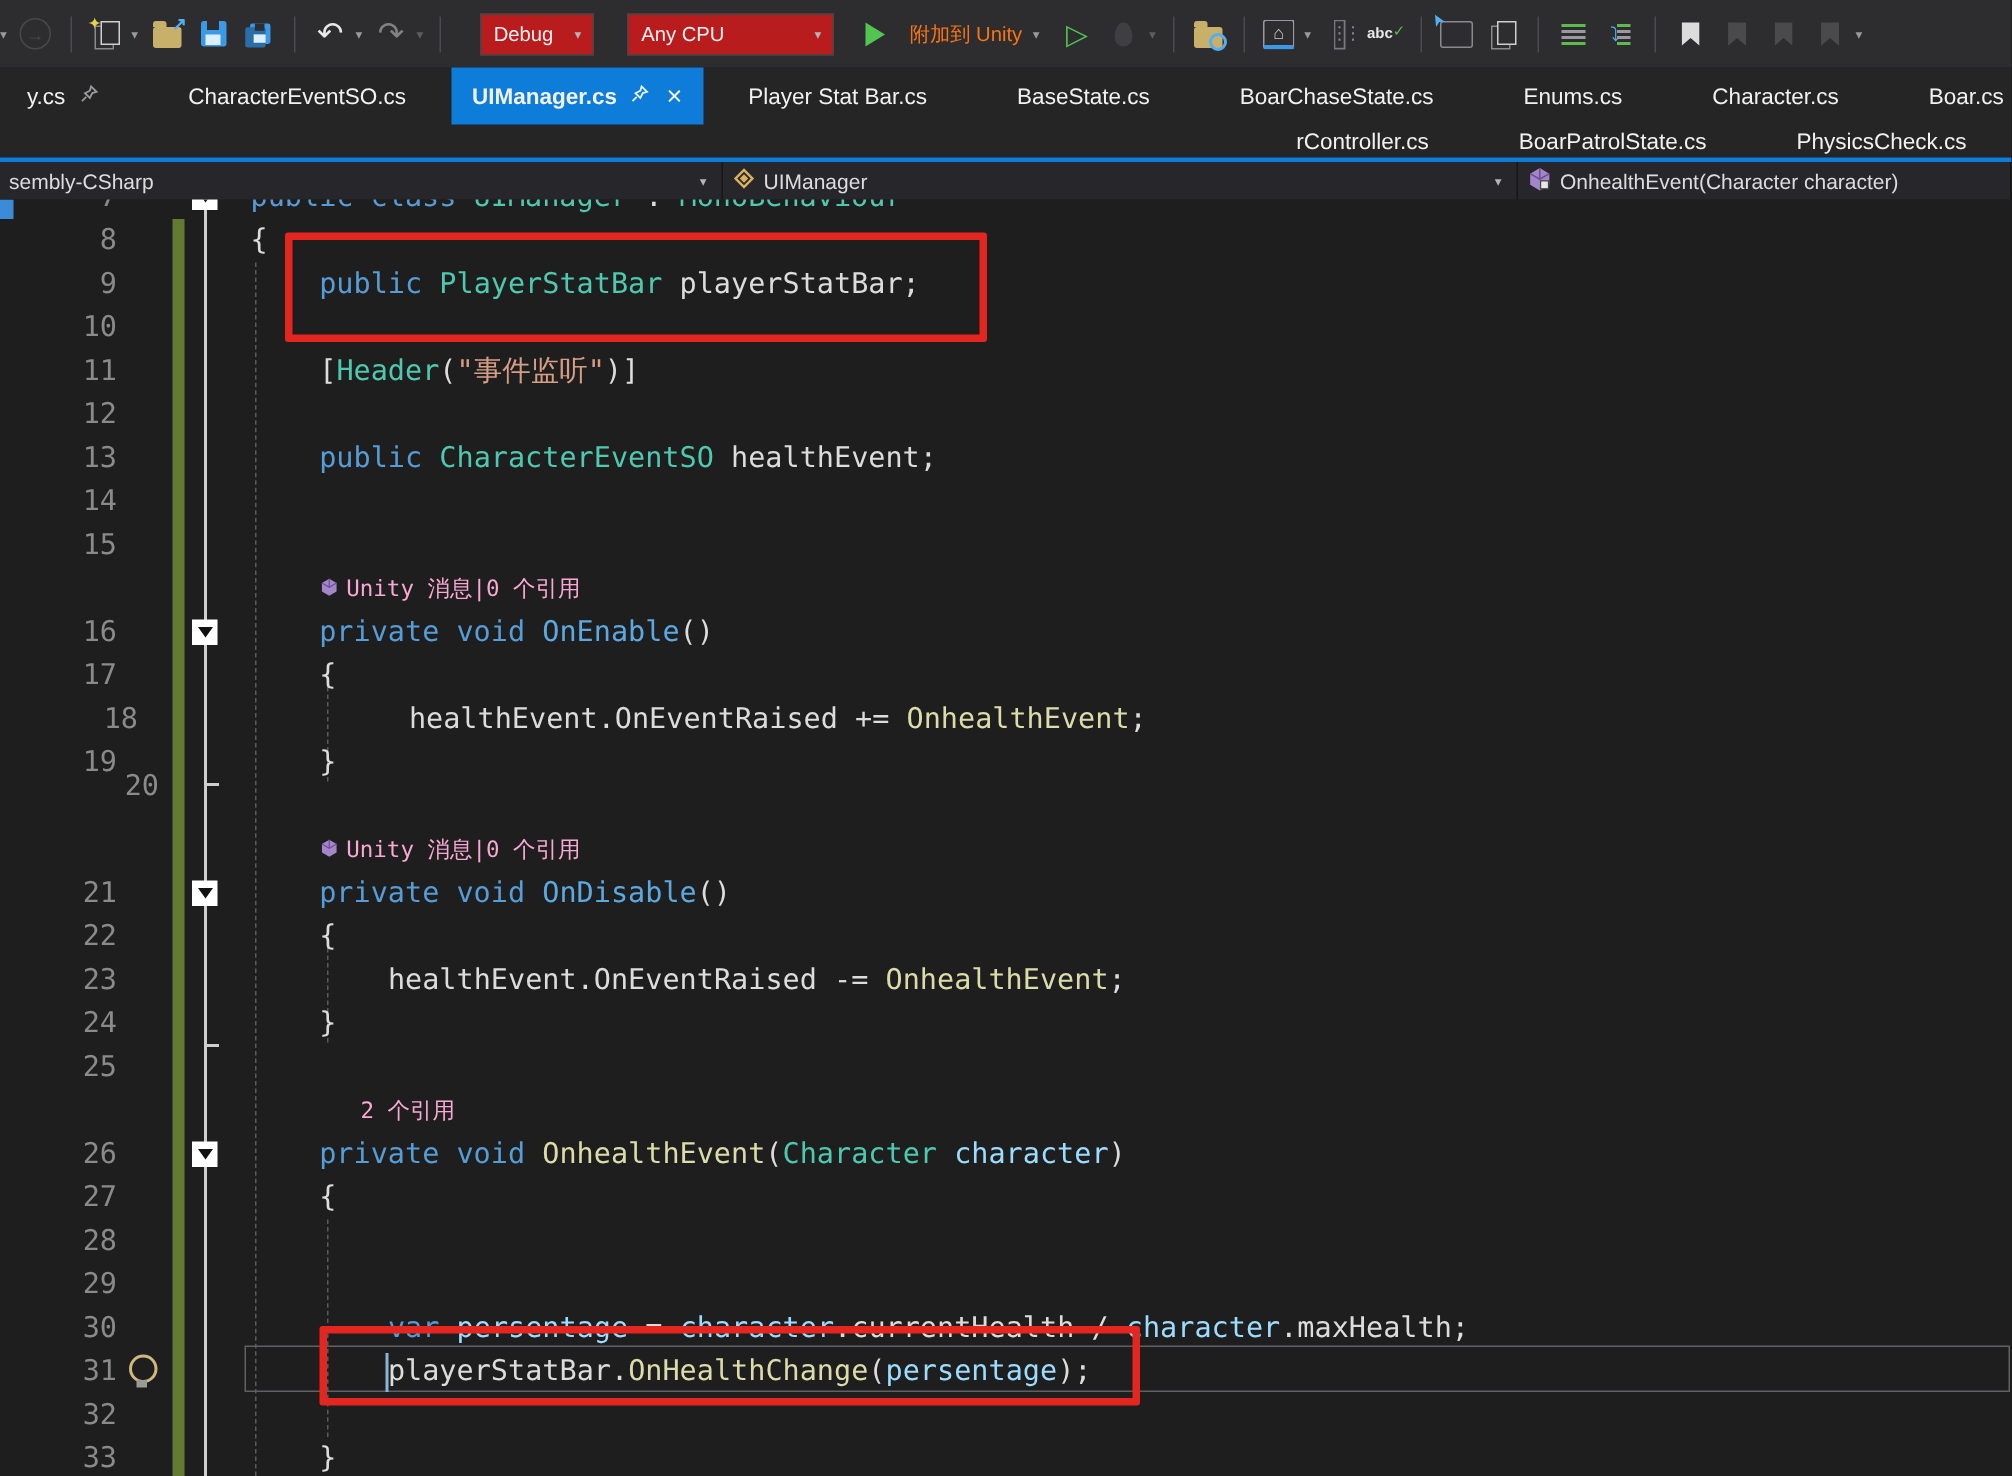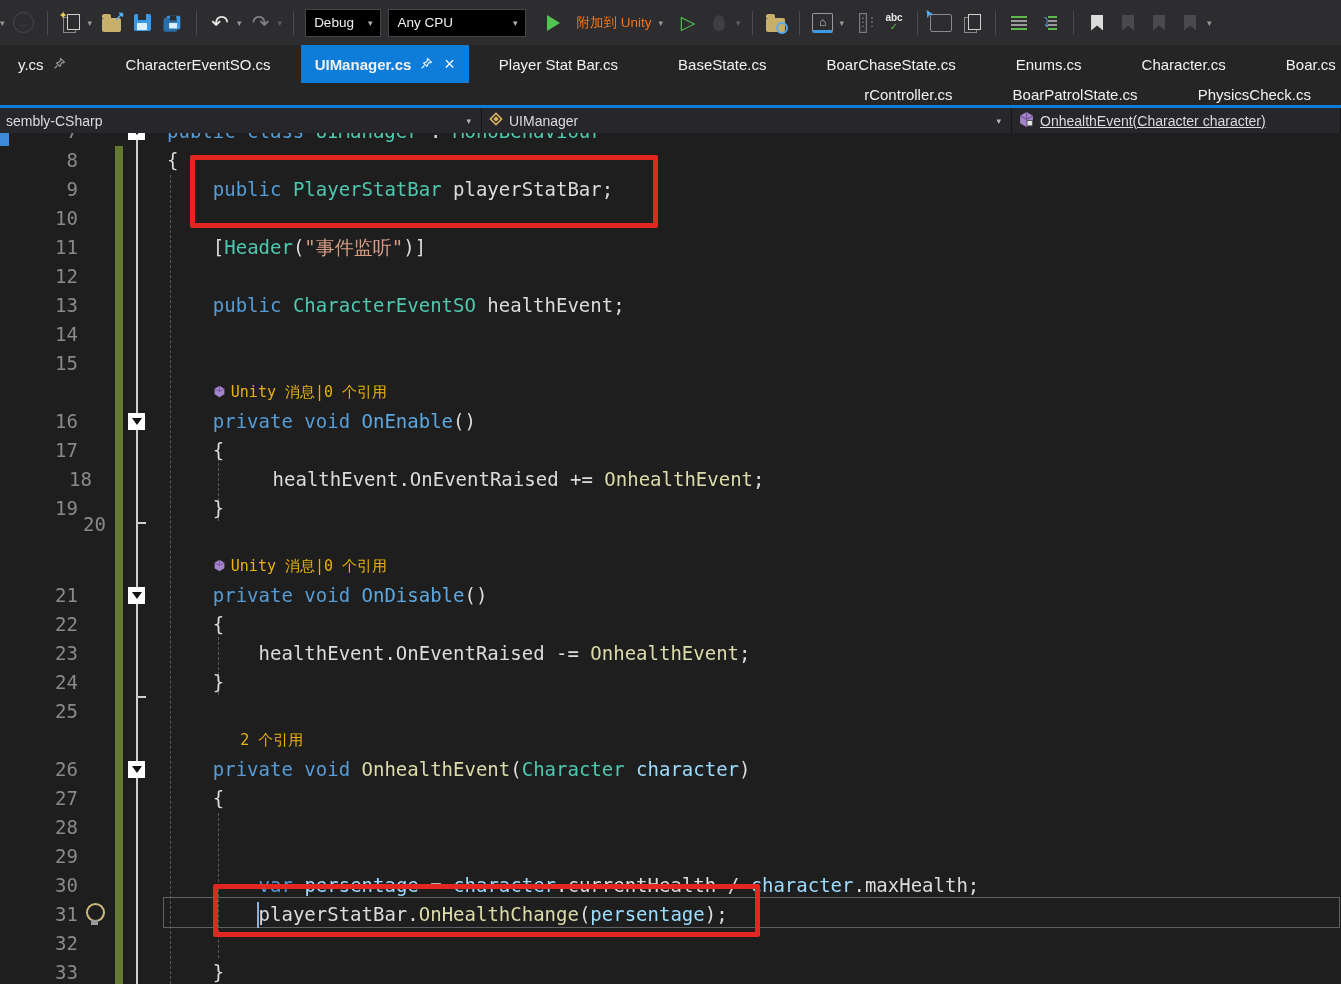--- a/index.html
+++ b/index.html
@@ -23,32 +23,32 @@
   .spark{position:absolute;left:-4px;top:-5px;color:#e6d34a;font-size:11px;z-index:2;}
   .folder{position:relative;width:19px;height:14px;background:#c8b06a;border-radius:2px;margin-top:4px;}
   .folder::before{content:"";position:absolute;left:0;top:-4px;width:9px;height:4px;background:#c8b06a;border-radius:2px 2px 0 0;}
   .folder .up{position:absolute;right:-4px;top:-9px;color:#55aef0;font-size:12px;font-weight:bold;}
   .floppy{position:relative;width:17px;height:17px;background:#3b9ae8;border-radius:2px;}
   .floppy::before{content:"";position:absolute;left:4px;top:0;width:8px;height:6px;background:#2d2d30;}
   .floppy::after{content:"";position:absolute;left:3px;bottom:1px;width:10px;height:7px;background:#ddeeff;}
   .floppy.small{transform:scale(.8);}
   .floppy .shadow{position:absolute;left:-4px;top:3px;width:17px;height:17px;background:#2a6ea8;border-radius:2px;z-index:-1;}
   .undo-g{font-size:21px;color:#e8e8e8;line-height:1;}
-  .combo{flex:none;height:26px;background:#000000;border:1px solid #46464a;color:#f1f1f1;
-    font-size:13.5px;display:flex;align-items:center;padding:0 8px;gap:14px;}
+  .combo{flex:none;height:26px;background:#b91c1c;border:1px solid #46464a;color:#f1f1f1;
+    font-size:13.5px;display:flex;align-items:center;padding:0 8px;gap:14px;margin-left:15px;}
   .combo .cbx{font-size:9px;color:#b5b5b5;}
   .play-tri{width:0;height:0;border-left:13px solid #52c452;border-top:8px solid transparent;border-bottom:8px solid transparent;}
   .play-outline{color:#52c452;font-size:19px;}
   .flame{width:12px;height:16px;background:#57575b;border-radius:50% 50% 50% 50%/60% 60% 40% 40%;}
   .magnify{position:absolute;right:-3px;bottom:-2px;width:8px;height:8px;border:2px solid #55aef0;border-radius:50%;background:transparent;}
   .homebox{width:19px;height:16px;border:1.5px solid #9a9a9e;border-radius:2px;display:flex;align-items:center;justify-content:center;color:#c8c8c8;font-size:12px;border-bottom:3px solid #3b9ae8;}
   .dots{width:8px;height:20px;box-shadow:0 0 0 1.2px #7a7a7e inset;border:none;background:
     none;position:relative;}
   .dots::before{content:"⋮⋮";letter-spacing:-3px;font-size:12px;color:#8a8a8e;position:absolute;left:-2px;top:2px;}
-  .abc{display:flex;flex-direction:column;align-items:center;line-height:1;}
+  .abc{display:flex;flex-direction:row;align-items:center;line-height:1;}
   .abc .t{font-size:10px;font-weight:bold;color:#e8e8e8;}
   .abc .c{font-size:10px;color:#5dbb4e;margin-top:-1px;}
   .fmtlines{width:16px;height:14px;background:
     linear-gradient(#5dbb4e 0 2px,transparent 2px 4px,#9a9a9e 4px 6px,transparent 6px 8px,#9a9a9e 8px 10px,transparent 10px 12px,#5dbb4e 12px 14px);}
   .bflag{width:12px;height:16px;background:#dcdcdc;clip-path:polygon(0 0,100% 0,100% 100%,50% 68%,0 100%);}
   .bflag.gray{background:#6e6e72;}
   .kbdcur{position:relative;width:20px;height:16px;border:1.5px solid #8a8a8e;border-radius:2px;}
   .kbdcur::before{content:"➤";position:absolute;left:-7px;top:-8px;color:#55aef0;font-size:11px;transform:rotate(-120deg);}
   .attach-label{color:#f97316;font-size:13.5px;margin:0 2px 0 4px;white-space:nowrap;}
 
@@ -63,32 +63,32 @@
   .pin-svg{display:inline-block;}
   #tab-underline{position:absolute;left:0;top:105px;width:100%;height:3px;background:#0e7cd9;}
 
   
   #navbar{position:absolute;left:0;top:108px;width:100%;height:25px;background:#27272b;display:flex;}
   .nav-sec{display:flex;align-items:center;border-right:1px solid #161617;color:#dcdcdc;font-size:14px;
     padding:0 6px;box-sizing:border-box;gap:5px;}
   .nav-caret{margin-left:auto;font-size:9px;color:#b5b5b5;padding-right:4px;}
   #nav-sec1{width:482px;}
   #nav-sec2{width:530px;}
-  #nav-sec3{flex:1;text-decoration:underline;}
+  #nav-sec3{flex:1;}
 
   
   #editor{position:absolute;left:0;top:133px;width:1341px;height:851px;overflow:hidden;background:#1e1e1e;}
   .row{position:absolute;left:0;width:100%;height:29px;}
   .lnum{position:absolute;left:0;width:78px;text-align:right;color:#8a8a8a;
     font-family:"DejaVu Sans Mono",monospace;font-size:19px;line-height:29px;}
   .codeline{position:absolute;top:0;white-space:pre;font-family:"DejaVu Sans Mono",monospace;
     font-size:19px;line-height:29px;}
   .tok-kw{color:#569cd6}.tok-type{color:#4ec9b0}.tok-method{color:#dcdcaa}.tok-umsg{color:#5ca8e0}
   .tok-param{color:#9cdcfe}.tok-str{color:#d69d85}.tok-plain{color:#dcdcdc}
-  .lens-text{color:#eab308;font-size:15px;line-height:29px;font-family:"DejaVu Sans Mono",monospace;}
+  .lens-text{color:#f9a8d4;font-size:15px;line-height:29px;font-family:"DejaVu Sans Mono",monospace;}
   .cube{display:inline-block;margin-right:5px;transform:translateY(1px);}
   #green-bar{position:absolute;left:115px;top:13px;width:8px;height:838px;background:#647a32;}
   #outline-line{position:absolute;left:136px;top:0;width:2px;height:851px;background:#cfcfcf;z-index:1;}
   .fold{position:absolute;left:128px;width:17px;height:17px;background:#fff;z-index:2;
     display:flex;align-items:center;justify-content:center;}
   .fold .chev{width:0;height:0;border-left:5px solid transparent;border-right:5px solid transparent;border-top:7px solid #111;}
   .tick{position:absolute;left:137px;width:9px;height:2px;background:#cfcfcf;z-index:2;}
   .guide{position:absolute;width:0;border-left:1px dashed #5a5a5a;}
   #cur-line{position:absolute;left:163px;top:764px;width:1177px;height:31px;border:1px solid #606064;box-sizing:border-box;z-index:3;}
   #caret{position:absolute;left:257px;top:769px;width:2px;height:26px;background:#8ab4d8;z-index:4;}

